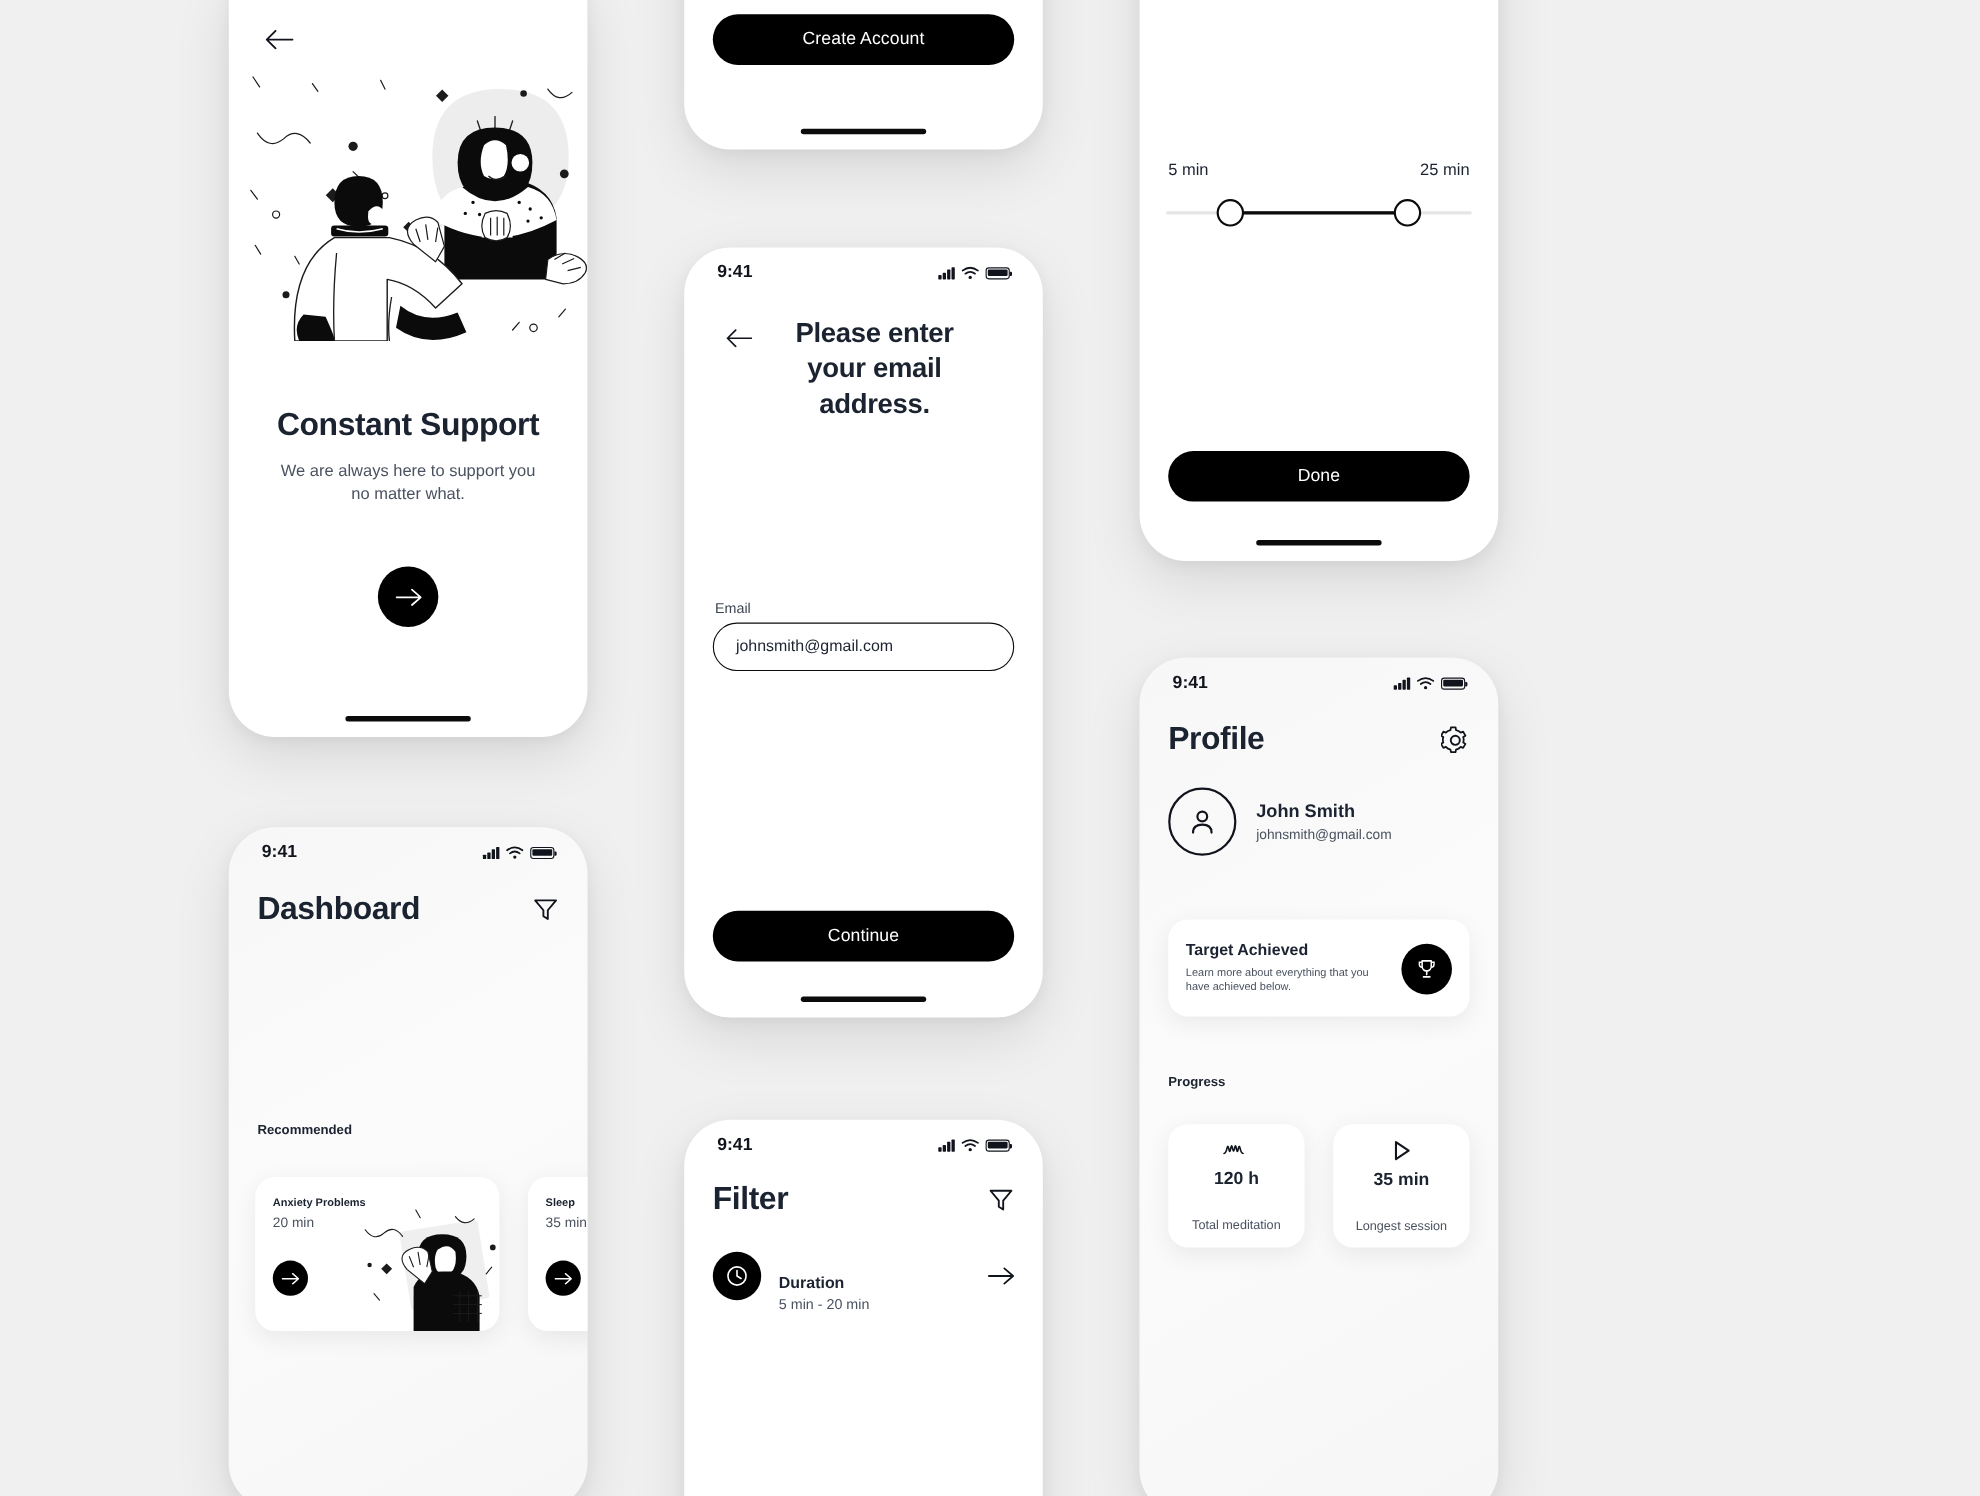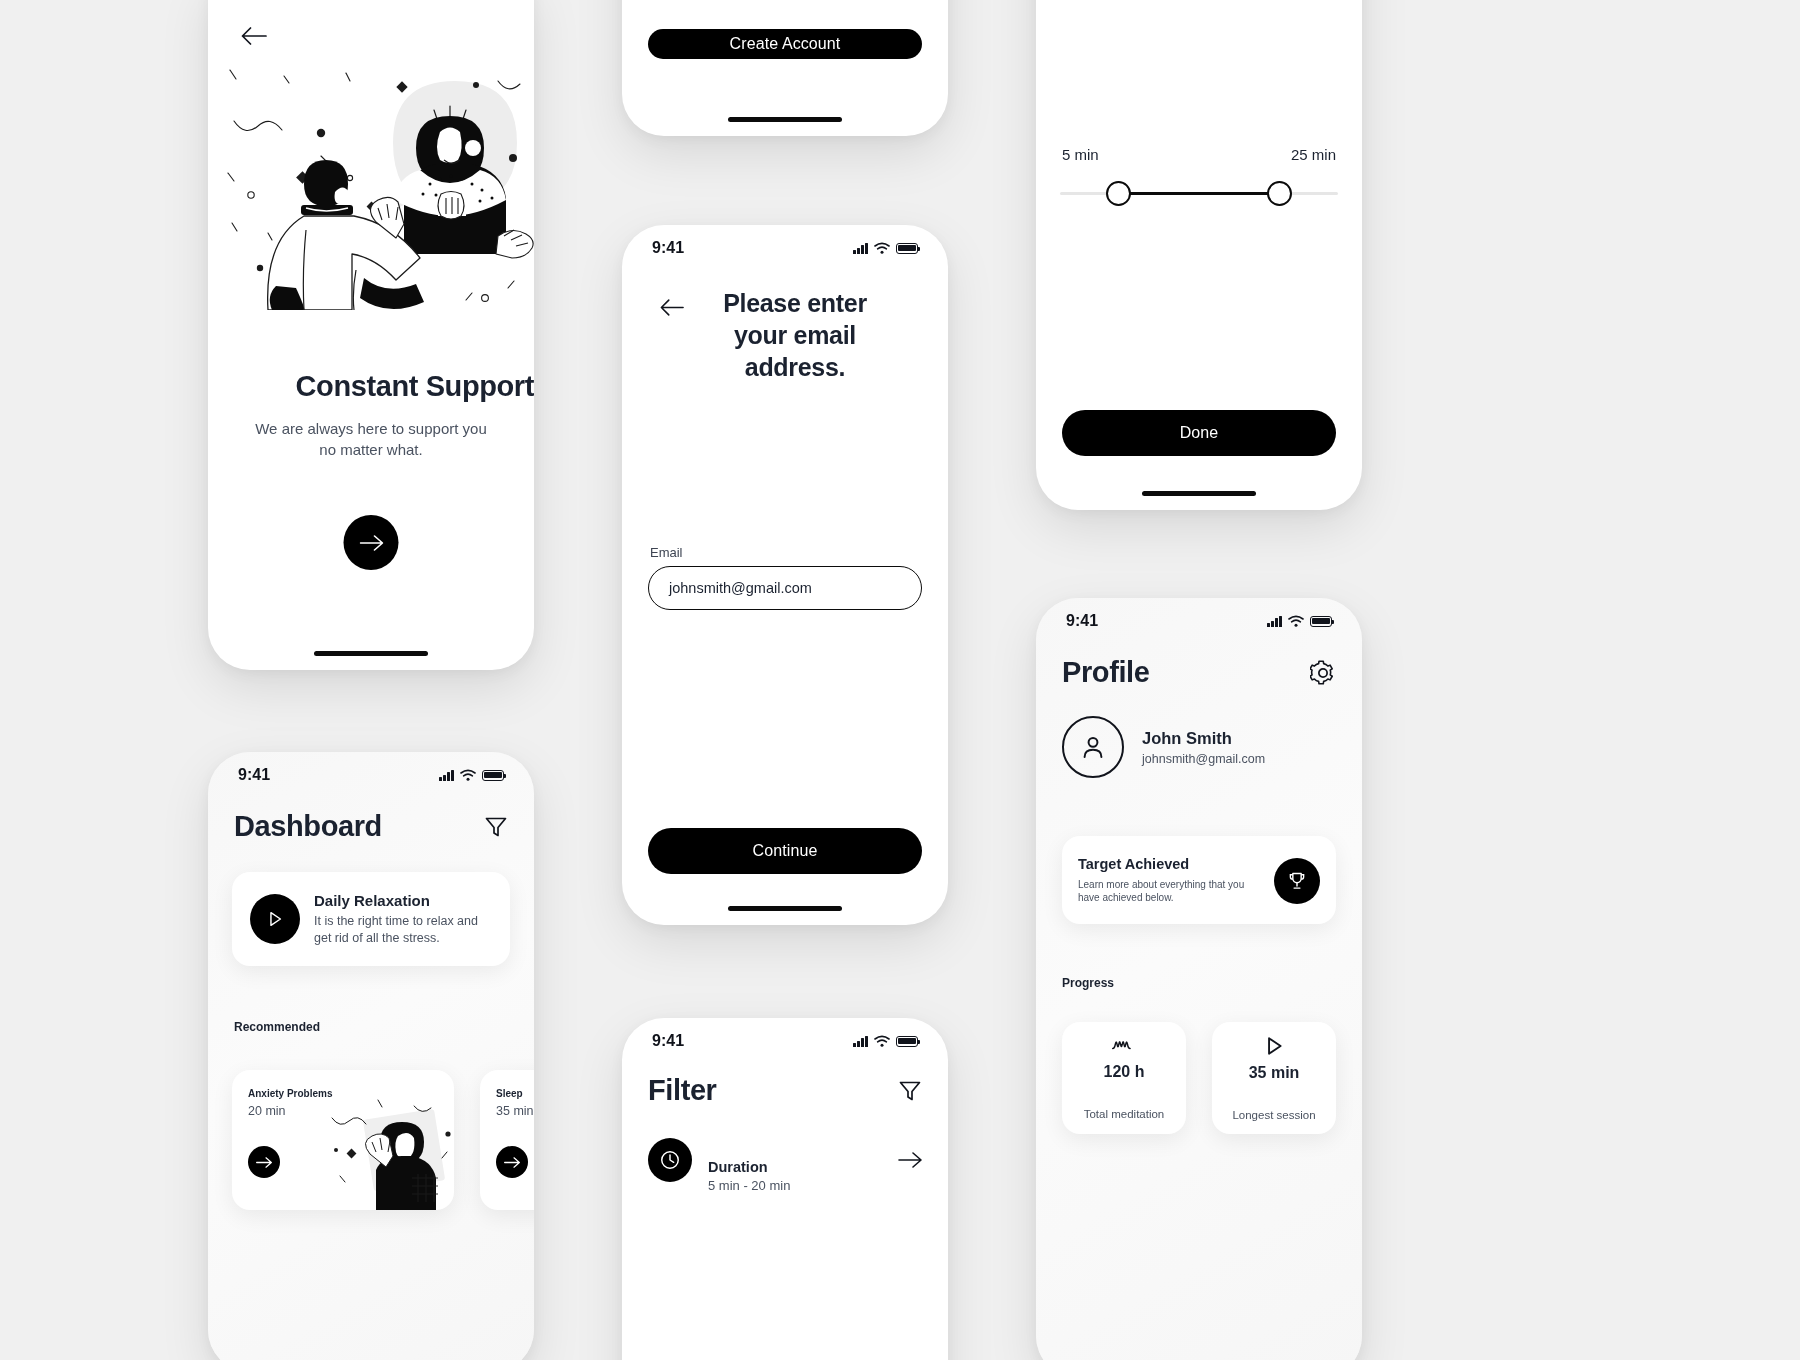--- a/index.html
+++ b/index.html
@@ -34,21 +34,21 @@
   .sig i:nth-child(3){height:8.5px} .sig i:nth-child(4){height:11px}
   .batt { width: 22px; height: 11px; border: 1.4px solid #11141c; border-radius: 3px; padding: 1.3px; position: relative; }
   .batt::after { content:""; position:absolute; right:-3.4px; top:3.2px; width:2px; height:4.5px; background:#11141c; border-radius:0 1px 1px 0; }
   .batt i { display: block; height: 100%; width: 100%; background: #11141c; border-radius: 1px; }
 
   
   .home-ind { position: absolute; bottom: 14px; left: 50%; transform: translateX(-50%);
     width: 114px; height: 5px; border-radius: 3px; background: #0b0b0b; }
 
   
-  .h-title { font-size: 29px; font-weight: bold; color: #1b2230; letter-spacing: -0.4px; text-align: right; }
+  .h-title { font-size: 29px; font-weight: bold; color: #1b2230; letter-spacing: -0.4px; }
   .big-title { font-size: 25px; font-weight: bold; color: #1b2230; letter-spacing: -0.3px; }
   .sub { font-size: 15px; color: #4a5260; line-height: 1.38; }
   .section-h { font-size: 12px; font-weight: bold; color: #1b2230; }
 
   
   .btn-dark {
     background: #000; color: #fff; border-radius: 999px;
     display: flex; align-items: center; justify-content: center;
     font-size: 16px; font-weight: 500; letter-spacing: .1px;
   }
@@ -58,21 +58,21 @@
   .back-arrow { width: 32px; height: 32px; display:flex; align-items:center; justify-content:center; }
 
   
   #onboarding { left: 208px; top: -18px; width: 326px; height: 688px; border-radius: 0 0 42px 42px; }
   #onboarding .ill { position: absolute; left: 0; top: 66px; width: 326px; height: 262px; }
   #onboarding .txtwrap { position: absolute; top: 388px; left: 0; width: 100%; text-align: center; }
   #onboarding .next { position: absolute; left: 50%; transform: translateX(-50%); top: 533px; width: 55px; height: 55px; }
 
   
   #createacct { left: 622px; top: -220px; width: 326px; height: 356px; }
-  #createacct .cta { position: absolute; left: 26px; bottom: 77px; width: 274px; height: 30px; }
+  #createacct .cta { position: absolute; left: 26px; bottom: 77px; width: 274px; height: 46px; }
 
   
   #email { left: 622px; top: 225px; width: 326px; height: 700px; }
   #email .hdr { position: absolute; top: 62px; left: 0; width: 100%; padding: 0 34px; display: flex; align-items: flex-start; gap: 14px;}
   #email .hdr .ttl { flex: 1; text-align: center; }
   #email .field-label { position: absolute; left: 28px; top: 320px; font-size: 13px; color: #3d4452; }
   #email .input { position: absolute; left: 26px; top: 341px; width: 274px; height: 44px;
       border: 1.6px solid #0b0b0b; border-radius: 999px; display: flex; align-items: center; padding: 0 20px;
       font-size: 14.5px; color: #1b2230; background: #fff; }
   #email .cta { position: absolute; left: 26px; top: 603px; width: 274px; height: 46px; text-align: center; }
@@ -359,31 +359,20 @@
       </span>
     </div>
 
     <div class="hdr">
       <div class="h-title">Dashboard</div>
       <svg width="24" height="24" viewBox="0 0 24 24">
         <path d="M2.5 3.5 H21.5 L14 12.5 V20.5 L10 18 V12.5 Z" fill="none" stroke="#11141c" stroke-width="1.7" stroke-linejoin="round"></path>
       </svg>
     </div>
 
-    <div class="card">
-      <div class="circle-btn ic">
-        <svg width="18" height="18" viewBox="0 0 20 20">
-          <path d="M5.5 3 L16 10 L5.5 17 Z" fill="none" stroke="#fff" stroke-width="1.6" stroke-linejoin="round"></path>
-        </svg>
-      </div>
-      <div>
-        <div class="t">Daily Relaxation</div>
-        <div class="s">It is the right time to relax and get rid of all the stress.</div>
-      </div>
-    </div>
 
     <div class="section-h rec">Recommended</div>
 
     <div class="mini-card" style="left:24px;width:222px;height:140px;padding:18px 16px;">
       <div class="mt">Anxiety Problems</div>
       <div class="ms">20 min</div>
       <svg style="position:absolute;right:-4px;top:28px;" width="132" height="112" viewBox="0 0 132 112">
         <rect x="42" y="16" width="72" height="72" rx="3" transform="rotate(-9 78 52)" fill="#efefef"></rect>
         <g stroke="#1b1b1b" stroke-width="1" fill="none" stroke-linecap="round">
           <path d="M6 20 q8 11 17 3 q9-8 17 3"></path>

